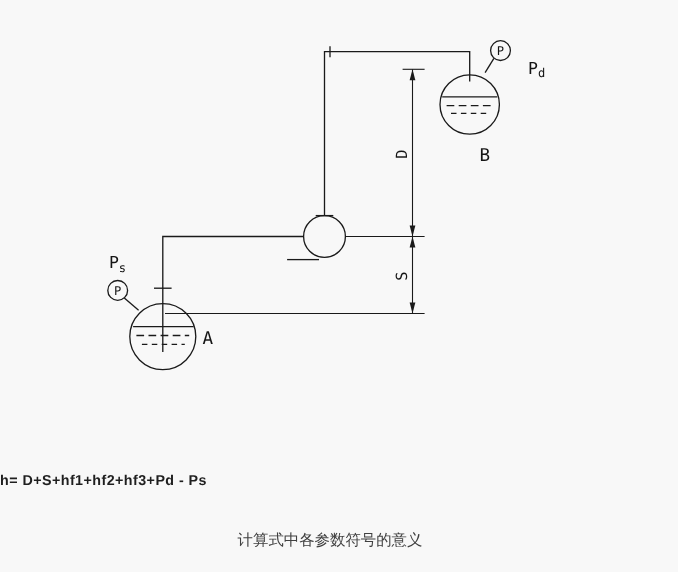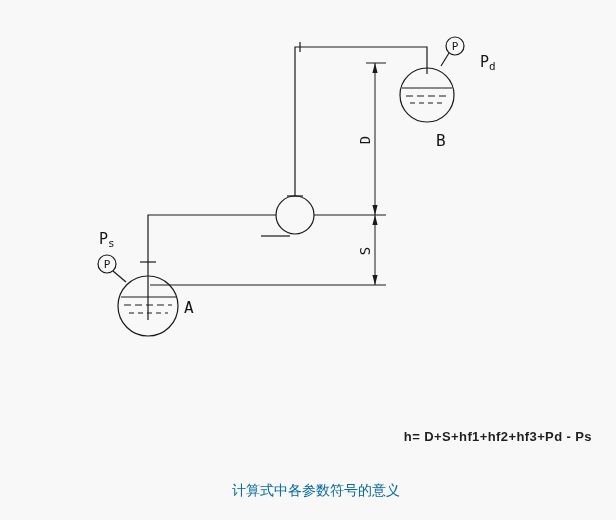--- a/index.html
+++ b/index.html
@@ -7,28 +7,28 @@
     width:616px;height:520px;
     background:#f8f8f8;
     font-family:"Liberation Sans",sans-serif;
     position:relative;
     overflow:hidden;
   }
   .stage{position:absolute;left:0;top:0;width:616px;height:520px;}
   svg{position:absolute;left:0;top:0;display:block;}
   .lbl{font-family:"DejaVu Sans Mono",monospace;fill:#151515;}
   .formula{
-    position:absolute;left:12px;top:429px;width:580px;
-    text-align:right;font-weight:bold;font-size:13px;color:#1f1f1f;
+    position:absolute;left:0;top:429px;width:580px;
+    text-align:left;font-weight:bold;font-size:13px;color:#1f1f1f;
     letter-spacing:0.4px;
     font-family:"Liberation Sans",sans-serif;
   }
   .caption{
-    position:absolute;left:16px;top:482px;width:600px;
-    text-align:center;font-size:14px;color:#0369a1;
+    position:absolute;left:0;top:482px;width:600px;
+    text-align:center;font-size:14px;color:#404040;
     font-family:"Liberation Sans",sans-serif;
   }
 </style>
 </head>
 <body>
 
 <div class="stage">
 
   <svg width="616" height="420" viewBox="0 0 616 420">
 

